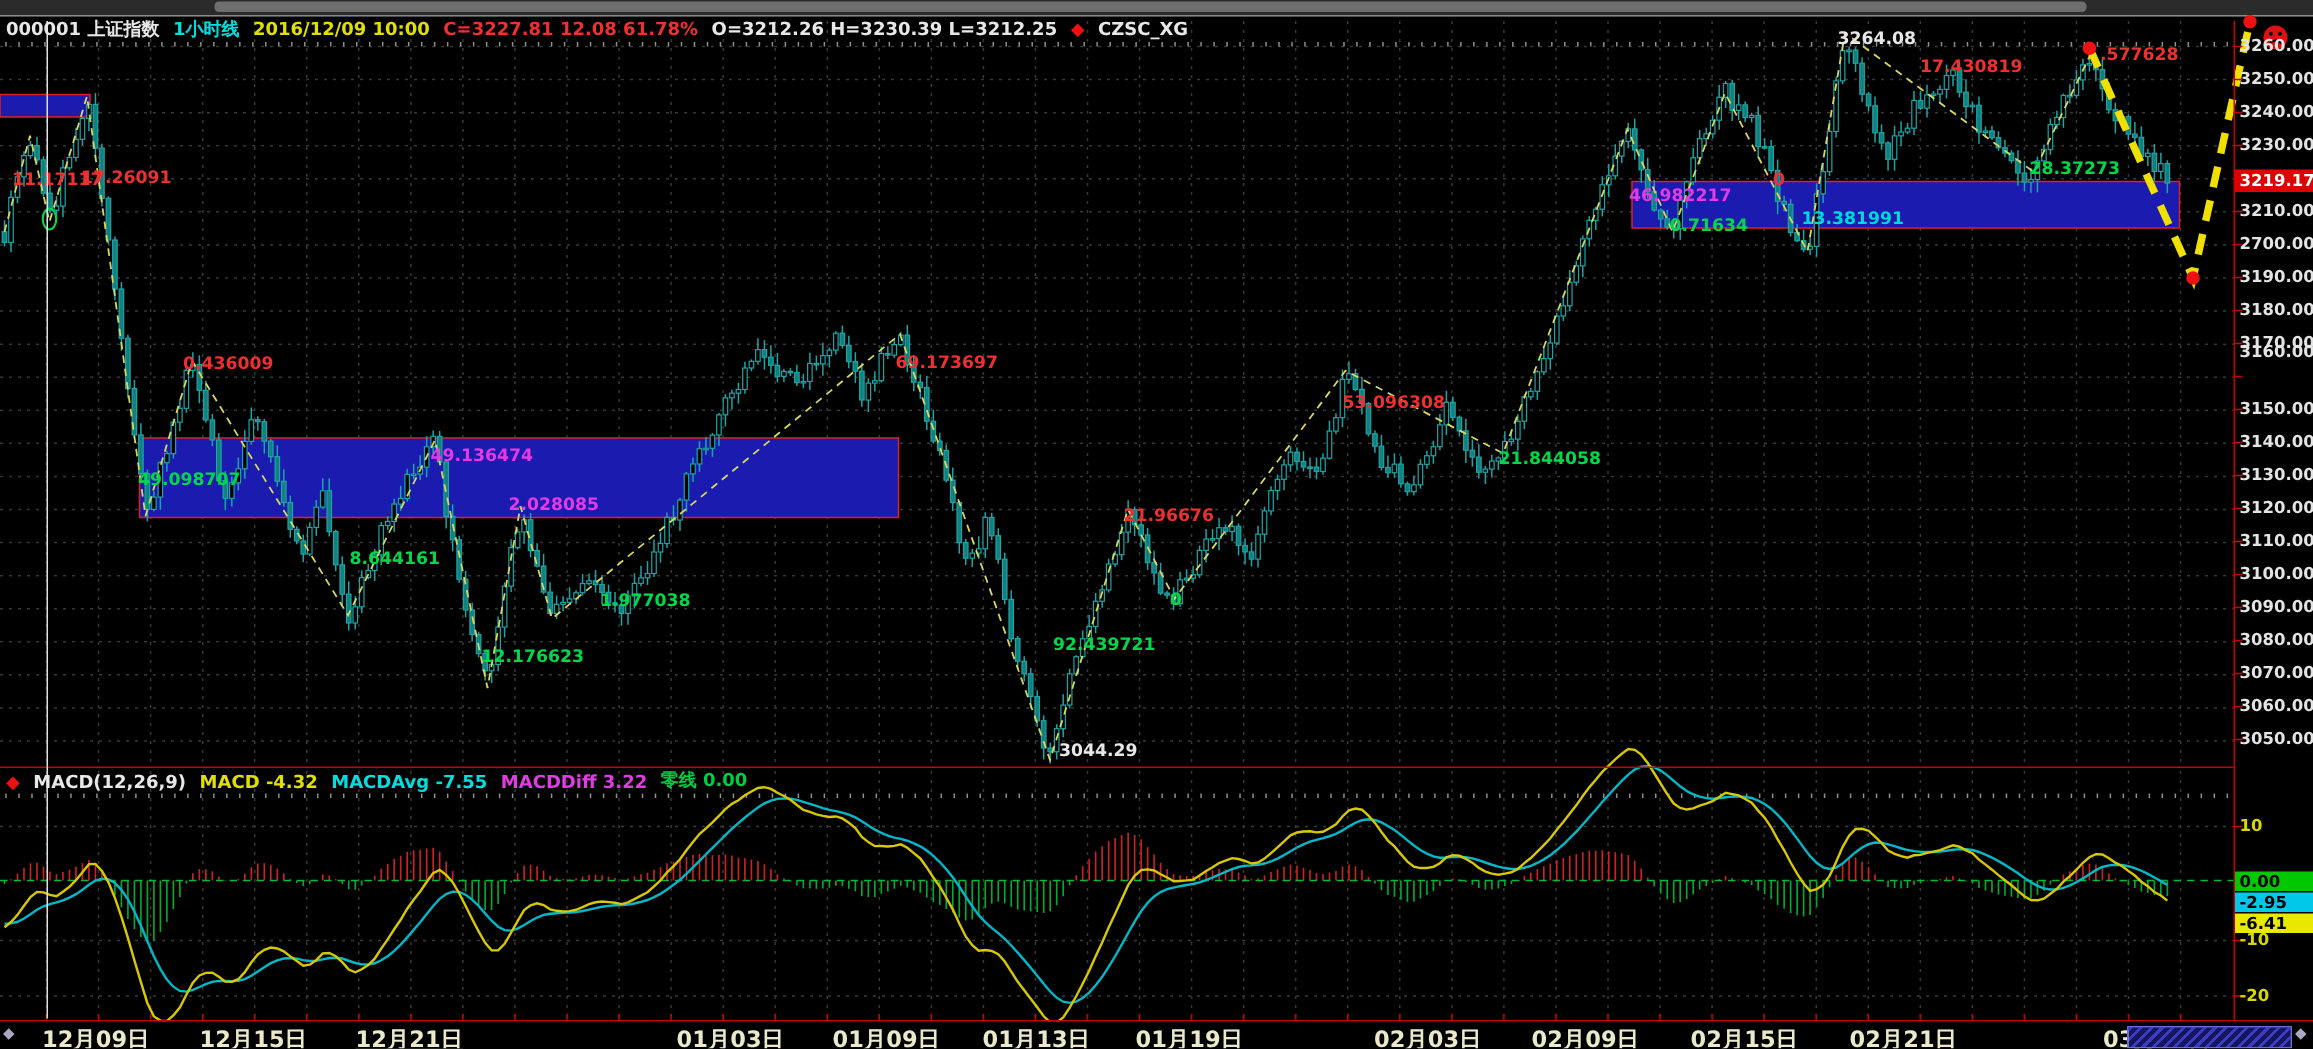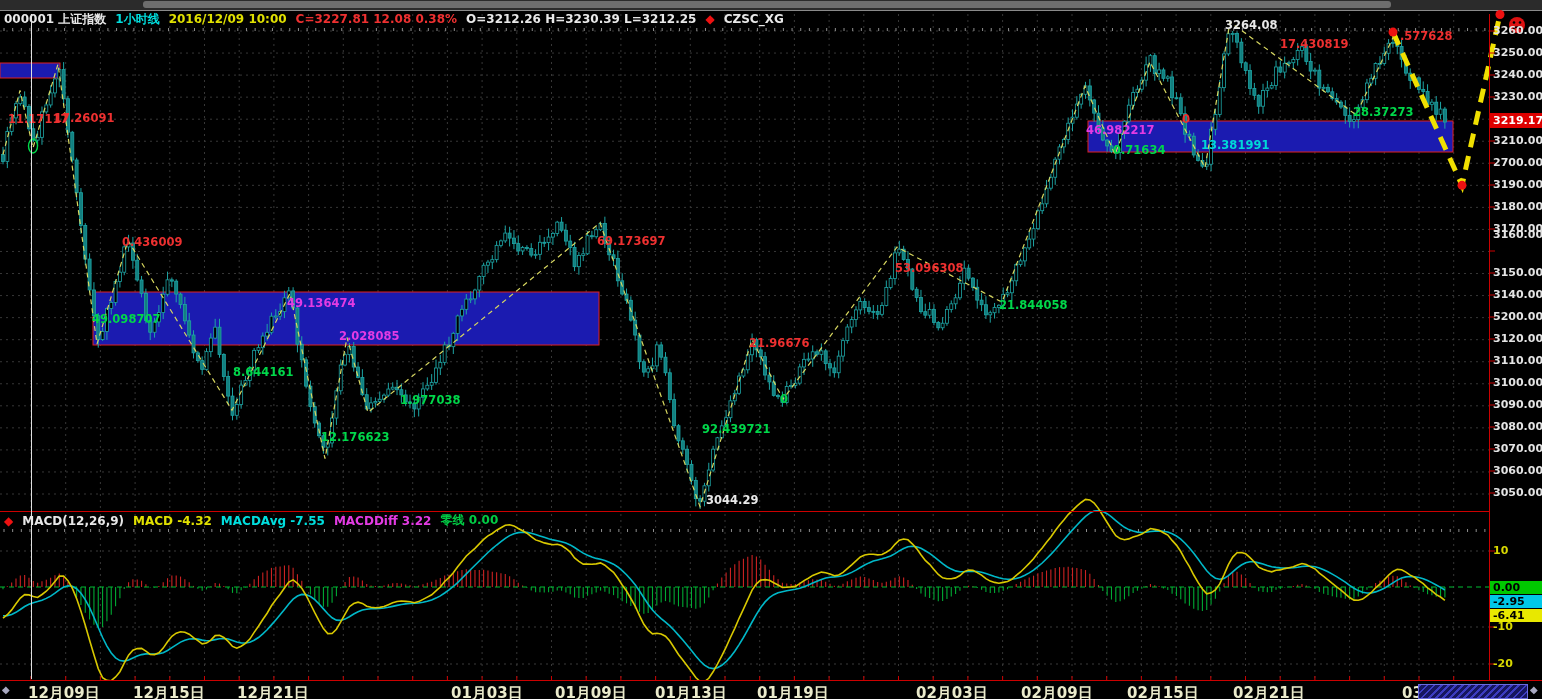--- a/index.html
+++ b/index.html
@@ -30,21 +30,21 @@
 
 <div id="win">
   <div id="topstrip">
     <div id="topthumb"></div>
   </div>
 
   <div id="titlebar">
       <span style="color: rgb(232, 232, 232);">000001 上证指数</span>
       <span style="color: rgb(0, 222, 222);">1小时线</span>
       <span style="color: rgb(224, 224, 0);">2016/12/09 10:00</span>
-      <span style="color: rgb(238, 48, 48);">C=3227.81 12.08 0.38%</span>
+      <span style="color: rgb(238, 48, 48);">C=3227.81 12.08 61.78%</span>
       <span style="color: rgb(232, 232, 232);">O=3212.26 H=3230.39 L=3212.25</span>
       <span style="color: rgb(238, 17, 17);">◆</span>
       <span style="color: rgb(232, 232, 232);">CZSC_XG</span>
     </div>
   <div id="macdheader">
       <span style="color: rgb(238, 17, 17);">◆</span>
       <span style="color: rgb(232, 232, 232);">MACD(12,26,9)</span>
       <span style="color: rgb(224, 224, 0);">MACD -4.32</span>
       <span style="color: rgb(0, 222, 222);">MACDAvg -7.55</span>
       <span style="color: rgb(227, 59, 227);">MACDDiff 3.22</span>
@@ -1653,21 +1653,21 @@
       <div class="axlbl" style="top: 68px;">3240.00</div>
       <div class="axlbl" style="top: 90px; text-align: right;">3230.00</div>
       <div class="axlbl" style="top: 134px;">3210.00</div>
       <div class="axlbl" style="top: 156px;">2700.00</div>
       <div class="axlbl" style="top: 178px;">3190.00</div>
       <div class="axlbl" style="top: 200px;">3180.00</div>
       <div class="axlbl" style="top: 222px;">3170.00</div>
       <div class="axlbl" style="top: 228px;">3160.00</div>
       <div class="axlbl" style="top: 266px;">3150.00</div>
       <div class="axlbl" style="top: 288px;">3140.00</div>
-      <div class="axlbl" style="top: 310px;">5200.00</div>
+      <div class="axlbl" style="top: 310px;">3130.00</div>
       <div class="axlbl" style="top: 332px;">3120.00</div>
       <div class="axlbl" style="top: 354px;">3110.00</div>
       <div class="axlbl" style="top: 376px;">3100.00</div>
       <div class="axlbl" style="top: 398px;">3090.00</div>
       <div class="axlbl" style="top: 420px;">3080.00</div>
       <div class="axlbl" style="top: 442px;">3070.00</div>
       <div class="axlbl" style="top: 464px;">3060.00</div>
       <div class="axlbl" style="top: 486px;">3050.00</div>
     </div>
   <div id="price-badge">3219.17</div>

